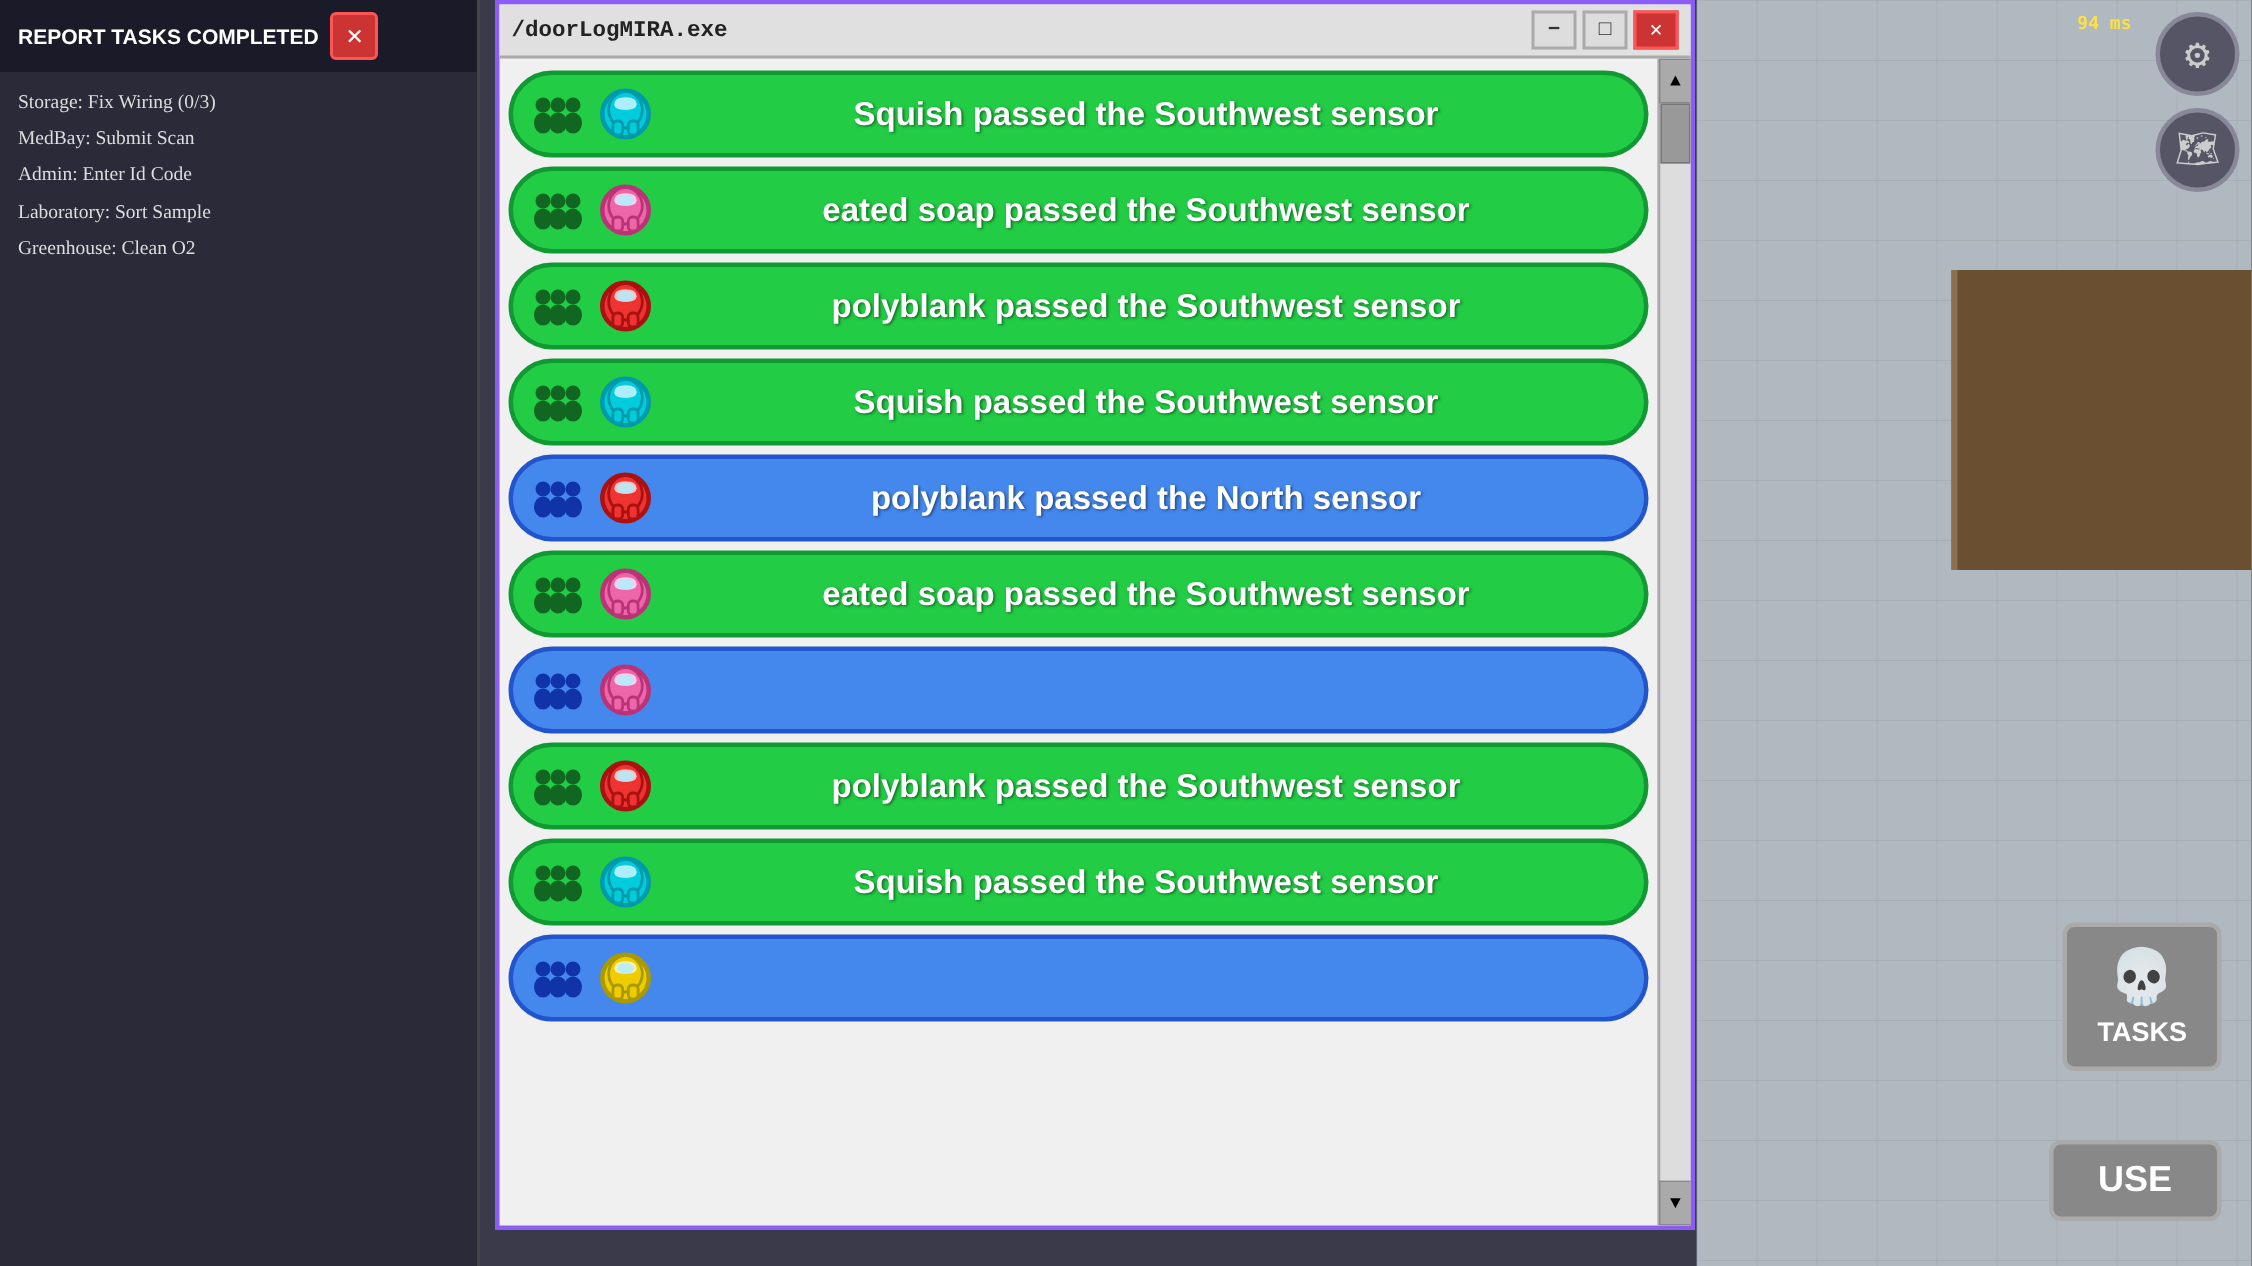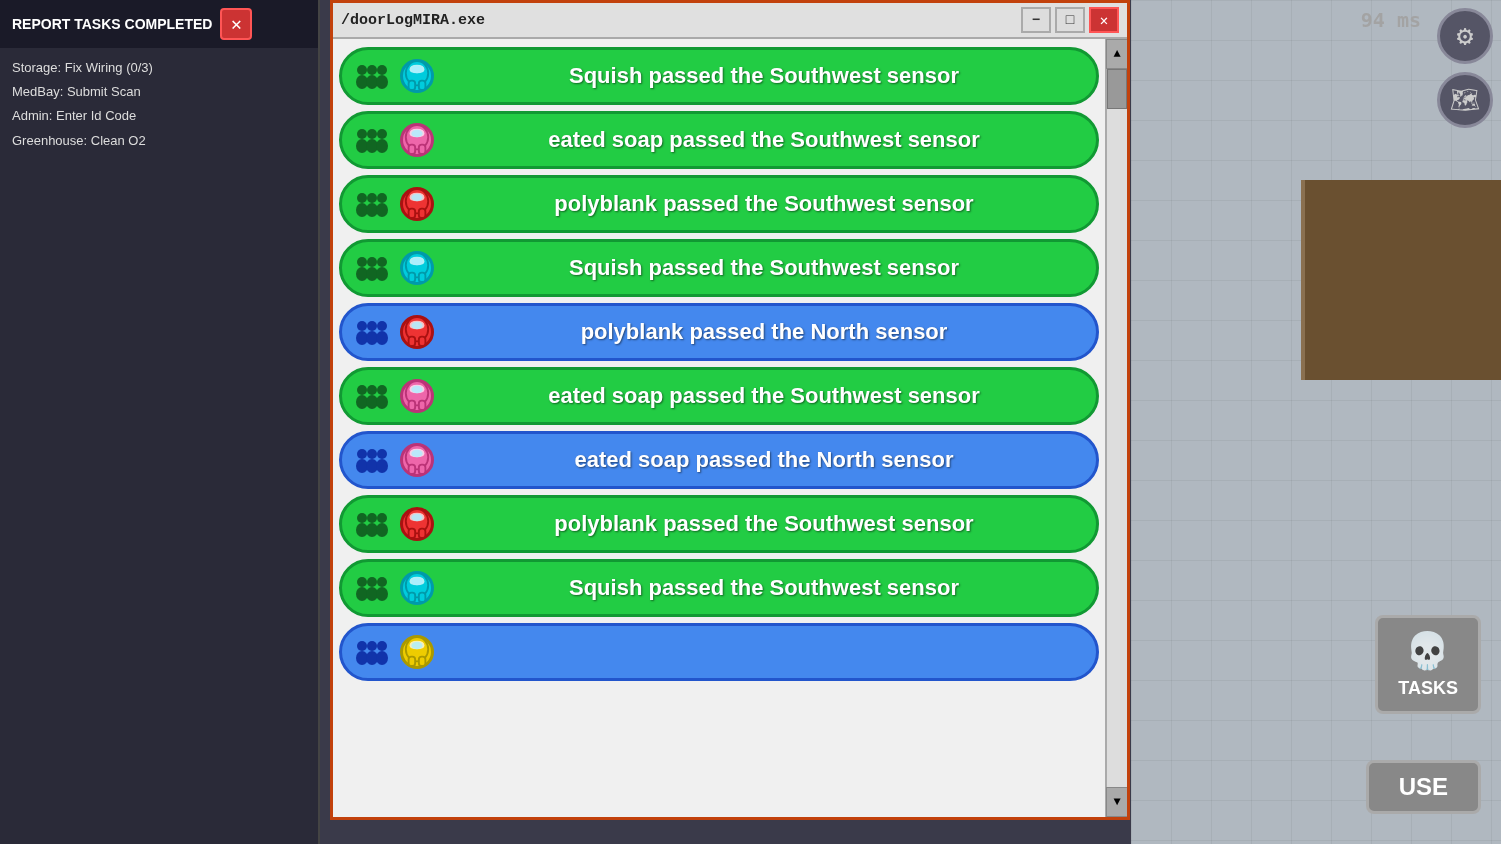--- a/index.html
+++ b/index.html
@@ -51,21 +51,21 @@
       font-size: 18px;
       cursor: pointer;
     }
 
     .task-list {
       padding: 8px 12px;
     }
 
     .task-item {
       color: #dddddd;
-      font-family: Liberation Sans, sans-serif;
+      font-family: Liberation Serif, serif;
       font-size: 13px;
       padding: 3px 0;
       line-height: 1.4;
     }
 
     
     .top-right {
       position: absolute;
       top: 8px;
       right: 8px;
@@ -100,35 +100,35 @@
       cursor: pointer;
       color: #cccccc;
       font-size: 24px;
     }
 
     
     .timer {
       position: absolute;
       top: 8px;
       right: 80px;
-      color: #a3a3a3;
+      color: #fde047;
       font-family: monospace;
-      font-size: 20px;
+      font-size: 12px;
       font-weight: bold;
     }
 
     
     .log-window {
       position: absolute;
       top: 0;
       left: 330px;
       width: 800px;
       height: 820px;
       background: #f0f0f0;
-      border: 3px solid #c2410c;
+      border: 3px solid #8b5cf6;
       display: flex;
       flex-direction: column;
     }
 
     .window-titlebar {
       display: flex;
       align-items: center;
       justify-content: space-between;
       background: #e0e0e0;
       padding: 4px 8px;
@@ -409,20 +409,21 @@
 <div class="sidebar">
   <div class="tasks-header">
     <div class="tasks-title">REPORT TASKS COMPLETED</div>
     <div class="close-x-btn">✕</div>
   </div>
   <div class="task-list">
 
   <div class="task-item">Storage: Fix Wiring (0/3)</div>
       <div class="task-item">MedBay: Submit Scan</div>
       <div class="task-item">Admin: Enter Id Code</div>
+      <div class="task-item">Laboratory: Sort Sample</div>
       <div class="task-item">Greenhouse: Clean O2</div>
     </div>
 </div>
 
 <div class="top-right">
   <div class="gear-btn">⚙</div>
   <div class="map-btn">🗺</div>
 </div>
 
 <div class="timer">94 ms</div>
@@ -586,21 +587,20 @@
           </div>
           <div class="char-avatar pink">
             <svg width="30" height="34" viewBox="0 0 30 34" xmlns="http://www.w3.org/2000/svg">
     <ellipse cx="15" cy="14" rx="12" ry="13" fill="#ee66aa" stroke="#bb3377" stroke-width="2"></ellipse>
     <rect x="6" y="22" width="7" height="10" rx="3" fill="#ee66aa" stroke="#bb3377" stroke-width="2"></rect>
     <rect x="17" y="22" width="7" height="10" rx="3" fill="#ee66aa" stroke="#bb3377" stroke-width="2"></rect>
     <path d="M7 10 Q7 5 15 5 Q23 5 23 10 Q23 14 15 14 Q7 14 7 10Z" fill="white" opacity="0.7"></path>
     <ellipse cx="15" cy="10" rx="6" ry="4" fill="#aaeeff" opacity="0.8"></ellipse>
   </svg>
           </div>
-          <span class="log-text">eated soap passed the North sensor</span>
         </div>
         <div class="log-entry green">
           <div class="log-entry-icons">
             <svg width="36" height="28" viewBox="0 0 36 28" xmlns="http://www.w3.org/2000/svg">
     <circle cx="8" cy="8" r="5" fill="#116622"></circle>
     <ellipse cx="8" cy="20" rx="6" ry="7" fill="#116622"></ellipse>
     <circle cx="18" cy="8" r="5" fill="#116622"></circle>
     <ellipse cx="18" cy="20" rx="6" ry="7" fill="#116622"></ellipse>
     <circle cx="28" cy="8" r="5" fill="#116622"></circle>
     <ellipse cx="28" cy="20" rx="6" ry="7" fill="#116622"></ellipse>

